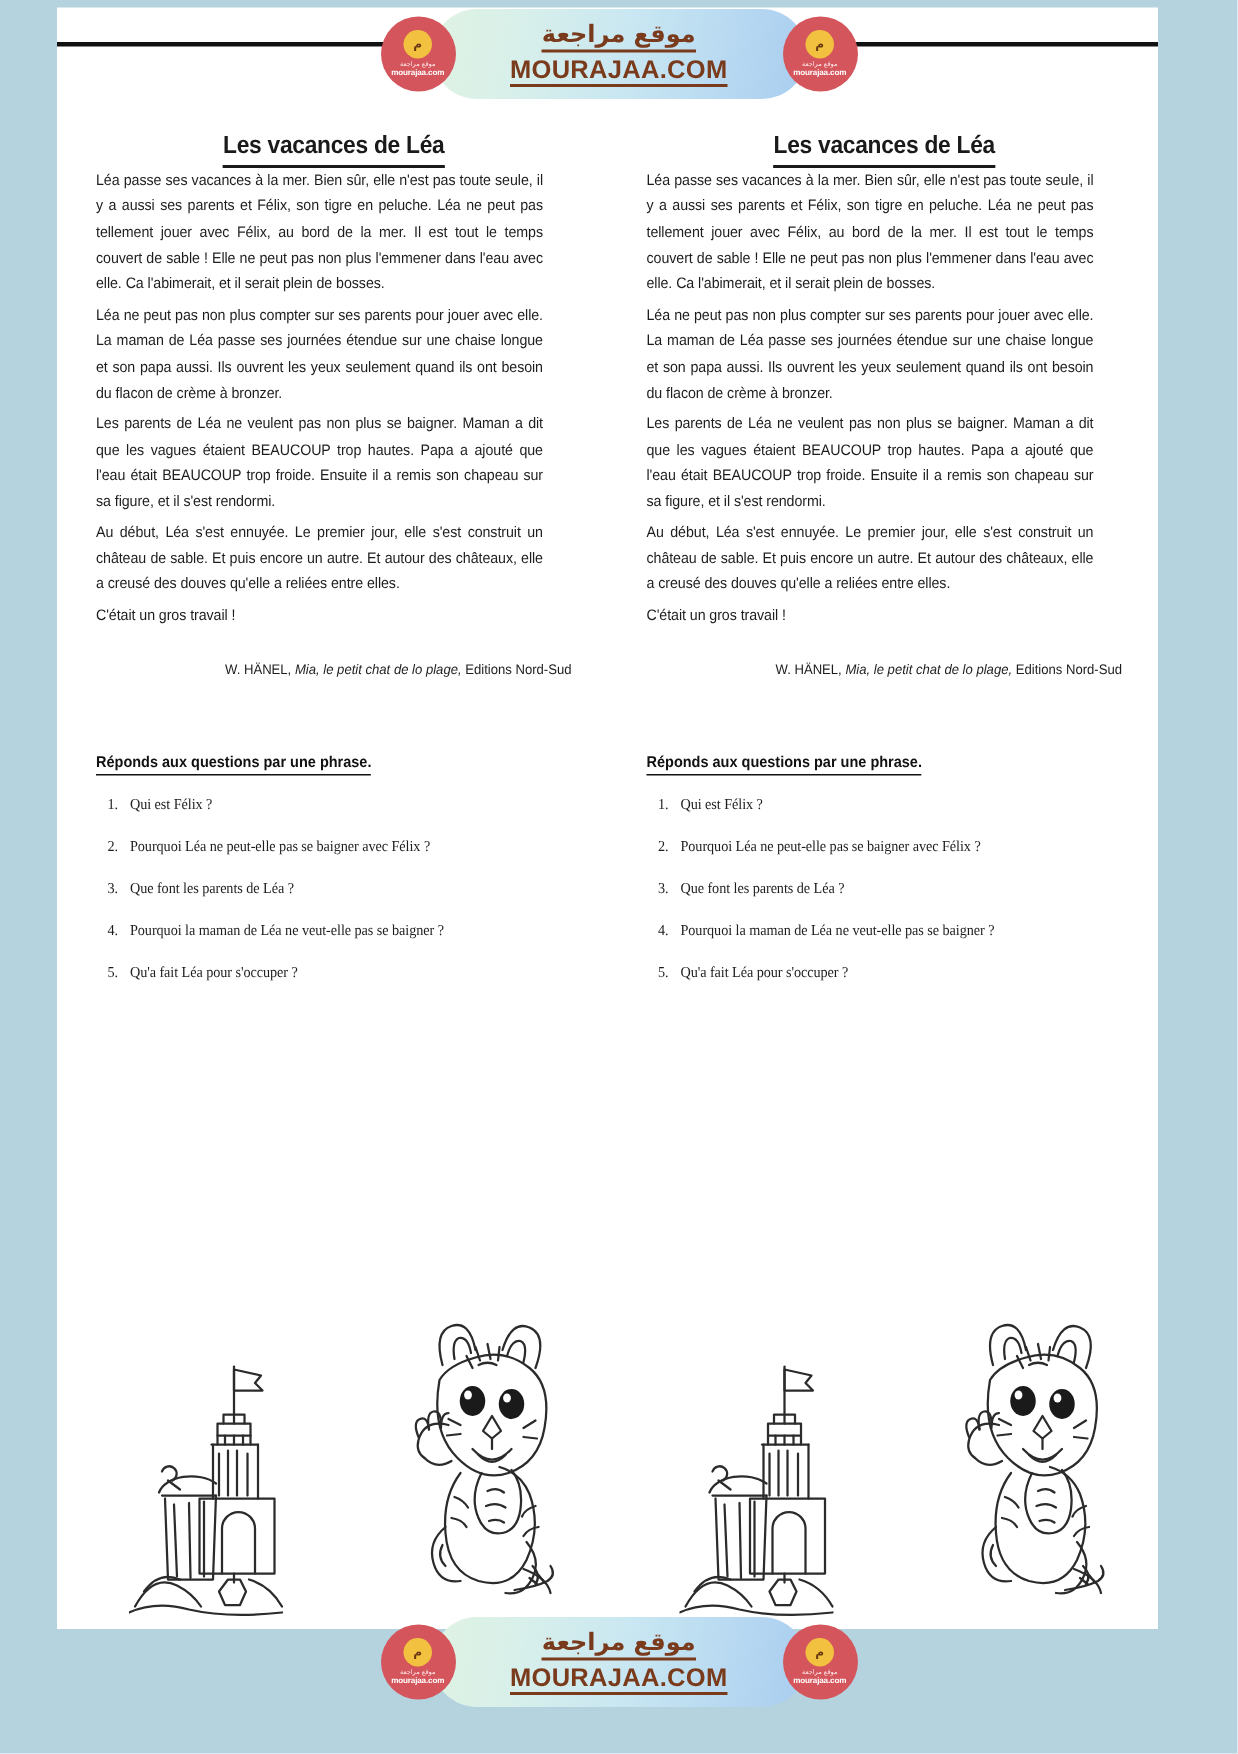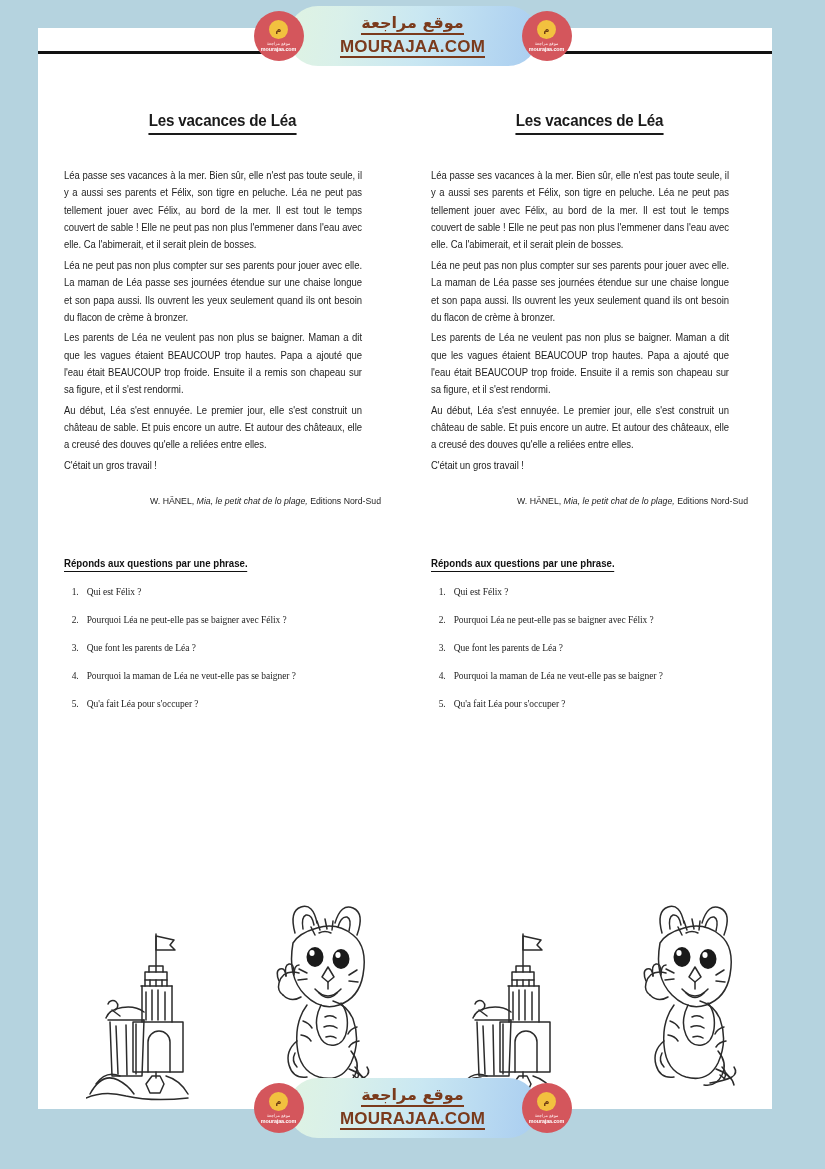--- a/index.html
+++ b/index.html
@@ -12,21 +12,21 @@
     background: #b5d3df;
     font-family: "Liberation Sans", sans-serif;
     overflow: hidden;
     position: relative;
   }
 
   
   .sheet {
     position: absolute;
     left: 38px;
-    top: 28px;
+    top: 5px;
     width: 734px;
     height: 1081px;
     background: #ffffff;
     box-sizing: border-box;
   }
   .top-rule {
     position: absolute;
     left: 0px;
     top: 23px;
     width: 734px;
@@ -61,21 +61,20 @@
     font-family: "Liberation Sans", sans-serif;
     transform: scaleX(0.92);
   }
   .doc-title span {
     border-bottom: 2px solid #1a1a1a;
     padding-bottom: 3px;
     display: inline-block;
   }
 
   .story {
-    margin-top: 32px;
   }
   .story p {
     margin: 0 0 3px 0;
     font-size: 10.1px;
     line-height: 1.72;
     text-align: justify;
     color: #1d1d1d;
     transform: scaleX(0.94);
     transform-origin: left center;
     letter-spacing: -0.05px;

